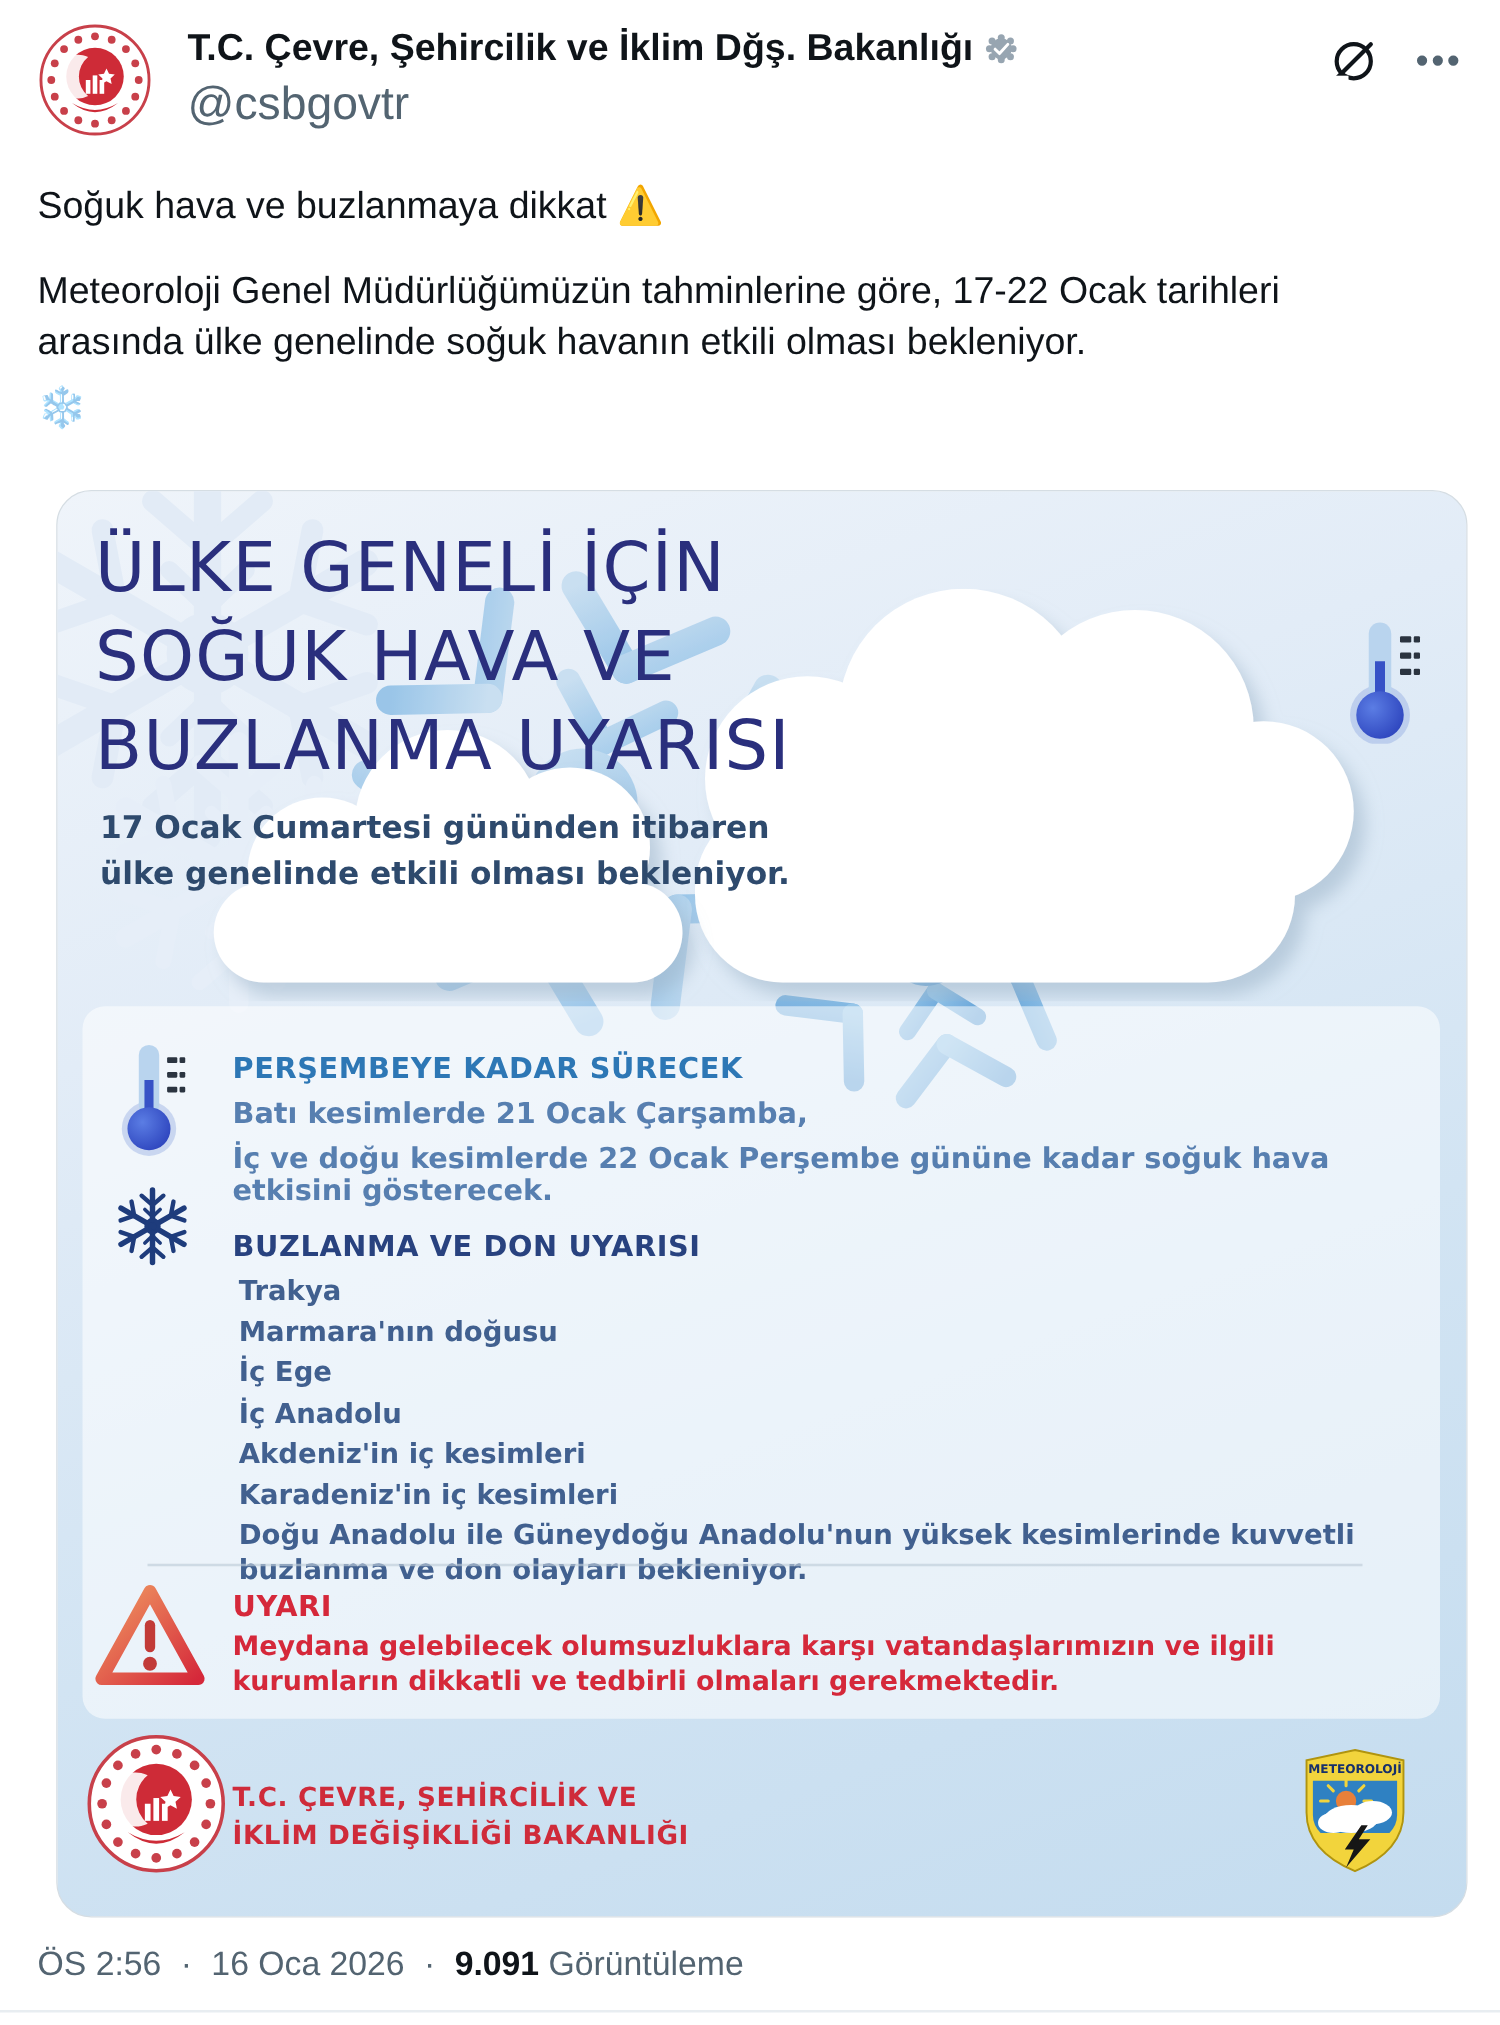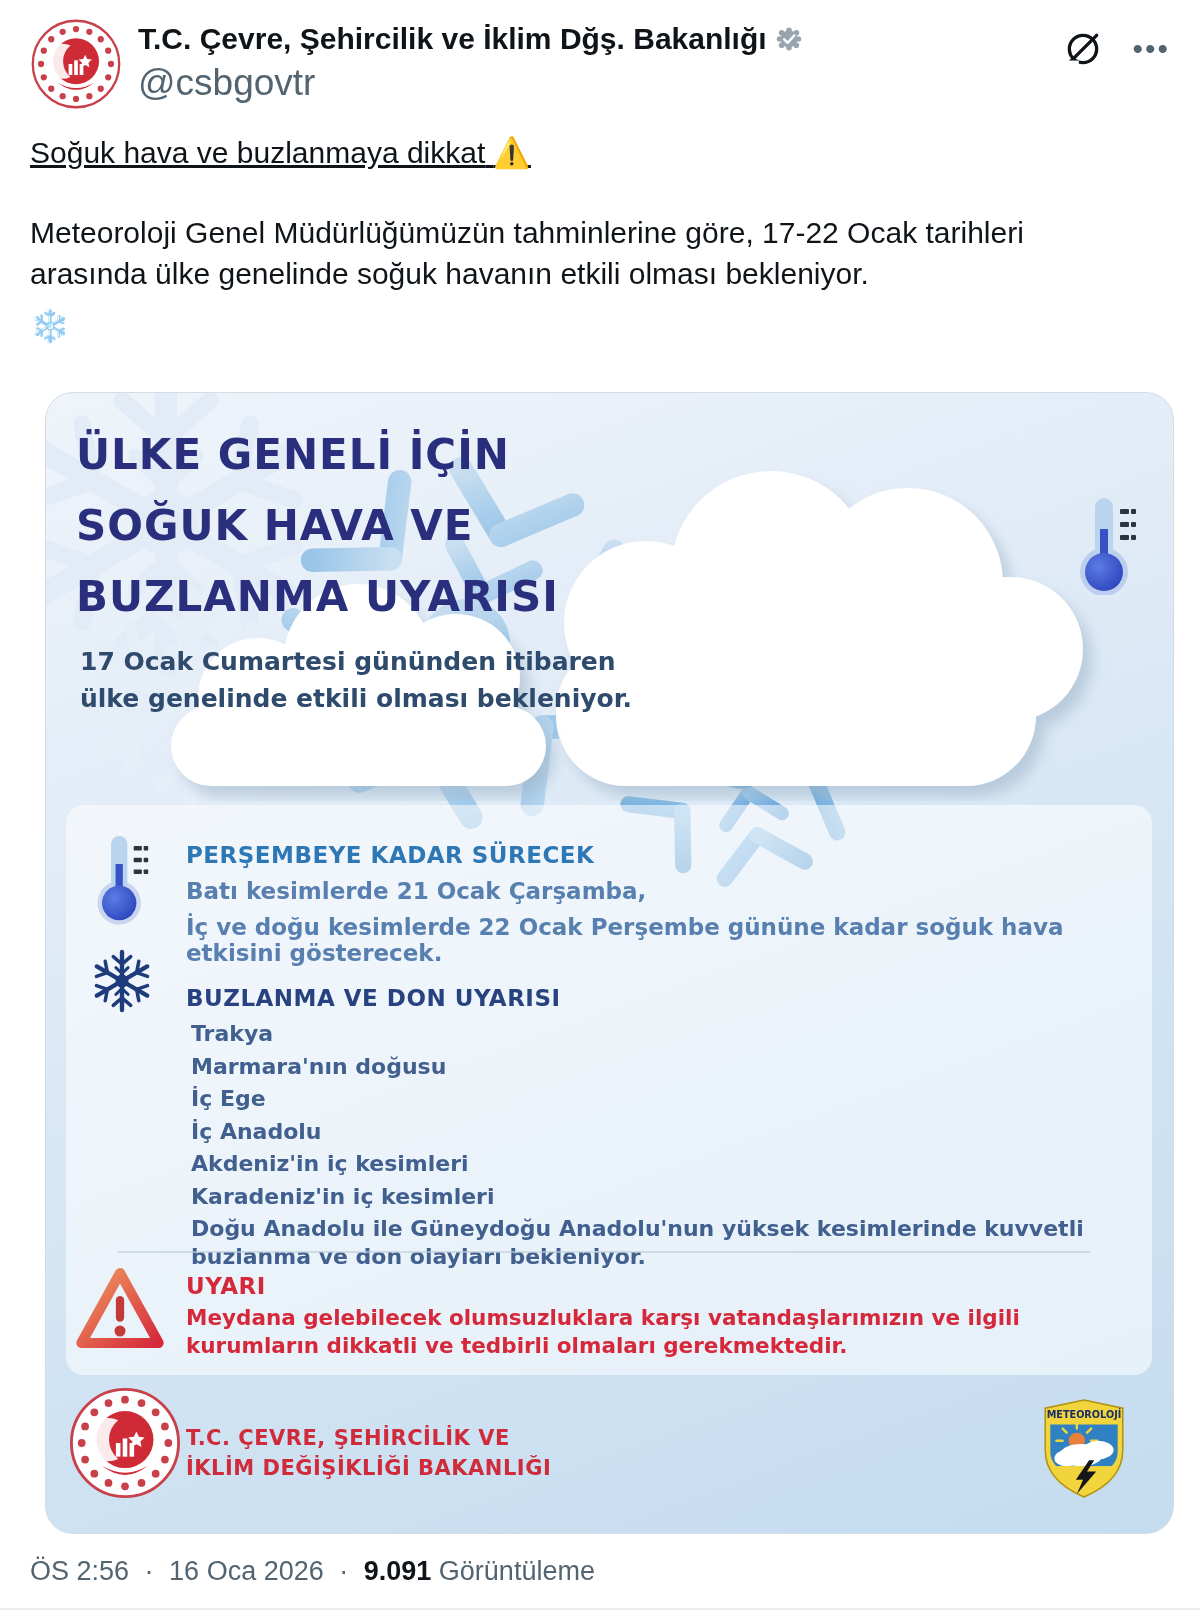--- a/index.html
+++ b/index.html
@@ -1,43 +1,43 @@
 <!DOCTYPE html>
 <html><head>
 <meta charset="utf-8">
 <style>
   html,body{margin:0;padding:0;background:#ffffff;}
   body{width:1200px;height:1620px;position:relative;font-family:"Liberation Sans",sans-serif;color:#0f1419;overflow:hidden;}
 
   
   .t-header{position:absolute;left:30px;top:18px;right:30px;display:flex;align-items:flex-start;}
   .avatar{width:92px;height:92px;border-radius:50%;overflow:hidden;flex:0 0 auto;background:#fff;}
-  .id-block{margin-left:16px;padding-top:4px;min-width:0;}
+  .id-block{margin-left:28px;padding-top:4px;min-width:0;}
   .name-row{display:flex;align-items:center;gap:8px;}
   .disp-name{font-size:30px;font-weight:700;color:#0f1419;white-space:nowrap;}
   .handle{font-size:37px;color:#536471;margin-top:6px;}
   .hdr-actions{margin-left:auto;display:flex;align-items:center;gap:28px;padding-top:10px;}
   .dots{font-size:30px;color:#536471;letter-spacing:2px;line-height:20px;}
 
   
   .t-text{position:absolute;left:30px;right:40px;font-size:30px;line-height:41px;color:#0f1419;}
-  #t-line1{top:132px;text-decoration:underline;}
+  #t-line1{top:144px;}
   #t-line2{top:212px;max-width:1090px;}
   #t-line3{top:306px;}
   .warn-emoji{color:#f5a623;font-size:30px;}
   .flake-emoji{color:#7fb3e0;font-size:32px;}
 
   
   .card{position:absolute;left:45px;top:392px;width:1127px;height:1140px;border-radius:28px;overflow:hidden;
         border:1px solid #d5dde3;
         background:linear-gradient(160deg,#eff4fa 0%,#e2ecf7 30%,#d2e4f3 62%,#c4dcef 100%);}
   .card .layer{position:absolute;}
 
-  .info-title{left:30px;top:26px;font-family:"DejaVu Sans",sans-serif;font-weight:700;
-              font-size:42px;line-height:71px;letter-spacing:1px;color:#2a2f7d;}
+  .info-title{left:30px;top:26px;font-family:"DejaVu Sans",sans-serif;font-weight:400;
+              font-size:55px;line-height:71px;letter-spacing:1px;color:#2a2f7d;}
   .info-sub{left:34px;top:250px;font-family:"DejaVu Sans",sans-serif;font-weight:700;
             font-size:25px;line-height:37px;color:#2e4a6d;}
 
   .panel{left:20px;top:412px;width:1086px;height:570px;border-radius:18px;
          background:rgba(255,255,255,0.55);}
 
   .sec-head{font-family:"DejaVu Sans",sans-serif;font-weight:700;font-size:23px;letter-spacing:.5px;}
   .sec-body{font-family:"DejaVu Sans",sans-serif;font-weight:600;}
 
   .h-duration{left:140px;top:449px;color:#2d77b5;}

